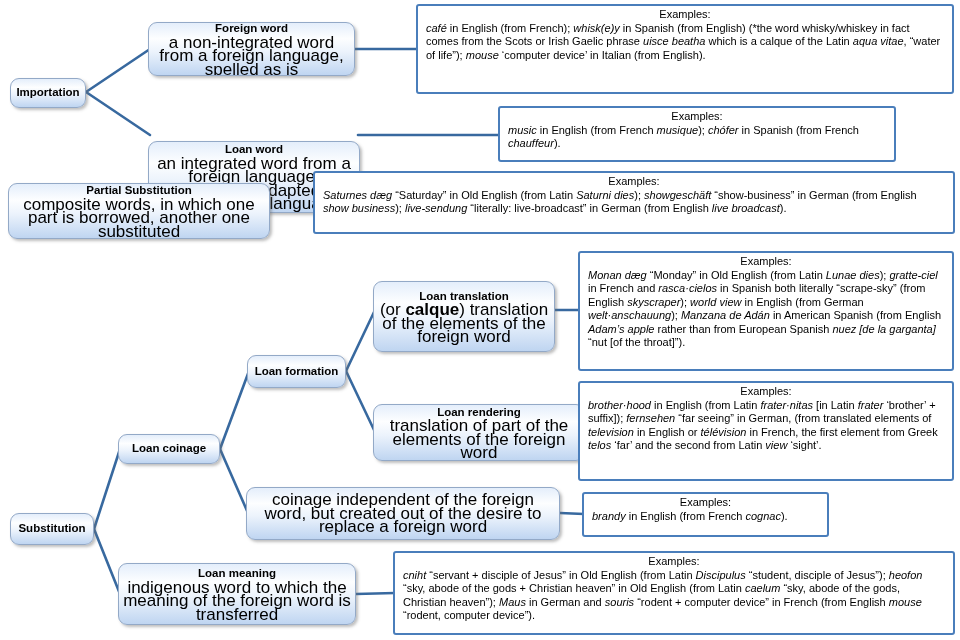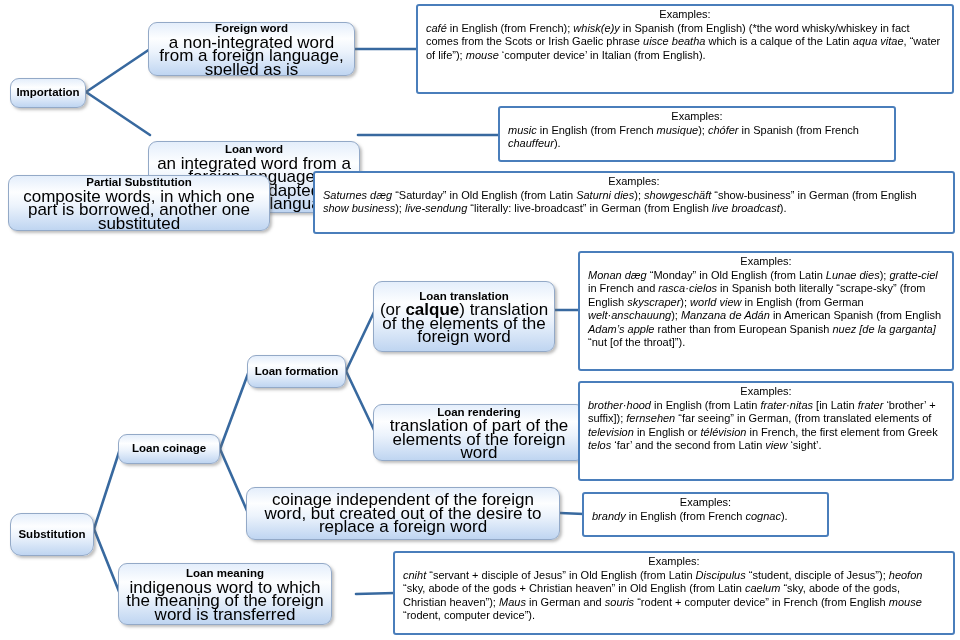--- a/index.html
+++ b/index.html
@@ -28,32 +28,32 @@
   }
   .eheading{text-align:center;}
   .ebody{text-align:left;}
 
   
   #n-importation{left:10px;top:78px;width:76px;height:30px;}
   #n-foreign-word{left:148px;top:22px;width:207px;height:54px;}
   #e-foreign-word{left:416px;top:4px;width:538px;height:90px;}
   #n-loan-word{left:148px;top:106px;width:212px;height:72px;margin-top:35px;}
   #e-loan-word{left:498px;top:106px;width:398px;height:56px;}
-  #n-partial-substitution{left:8px;top:175px;width:262px;height:56px;}
+  #n-partial-substitution{left:8px;top:183px;width:262px;height:56px;}
   #e-partial-substitution{left:313px;top:171px;width:642px;height:63px;}
   #n-loan-translation{left:373px;top:281px;width:182px;height:71px;}
   #e-loan-translation{left:578px;top:251px;width:376px;height:120px;}
   #n-loan-formation{left:247px;top:355px;width:99px;height:33px;}
   #n-loan-rendering{left:373px;top:404px;width:212px;height:57px;}
   #e-loan-rendering{left:578px;top:381px;width:376px;height:100px;}
   #n-loan-coinage{left:118px;top:434px;width:102px;height:30px;}
   #n-loan-creation{left:246px;top:487px;width:314px;height:53px;}
   #e-loan-creation{left:582px;top:492px;width:247px;height:45px;}
-  #n-substitution{left:10px;top:513px;width:84px;height:43px;border-radius:11px;}
-  #n-loan-meaning{left:118px;top:563px;width:214px;height:62px;}
+  #n-substitution{left:10px;top:513px;width:84px;height:32px;}
+  #n-loan-meaning{left:118px;top:563px;width:238px;height:62px;}
   #e-loan-meaning{left:393px;top:551px;width:562px;height:84px;}
 </style>
 </head>
 <body>
 
 <div id="canvas">
 
   <svg id="wires" viewBox="0 0 960 640">
     <line x1="86" y1="92" x2="150" y2="49"></line>
     <line x1="86" y1="92" x2="150" y2="135"></line>

